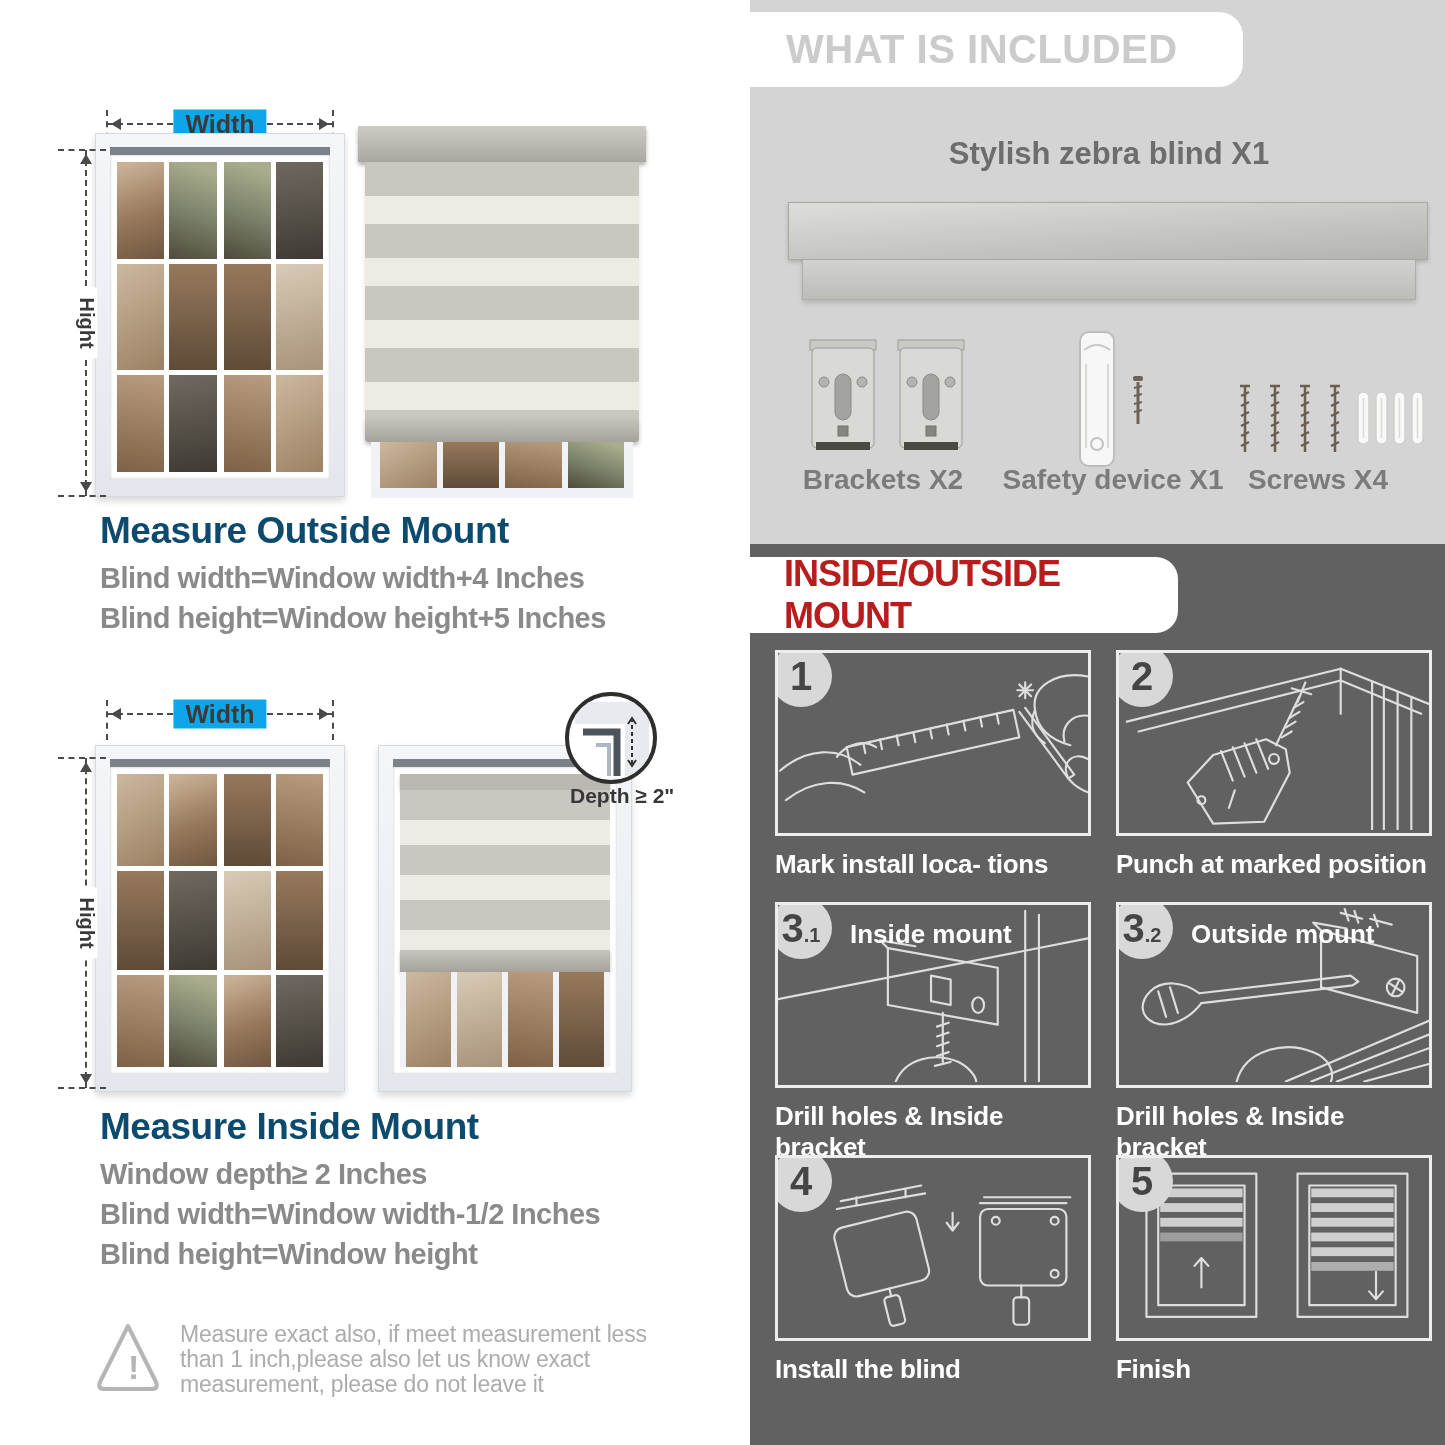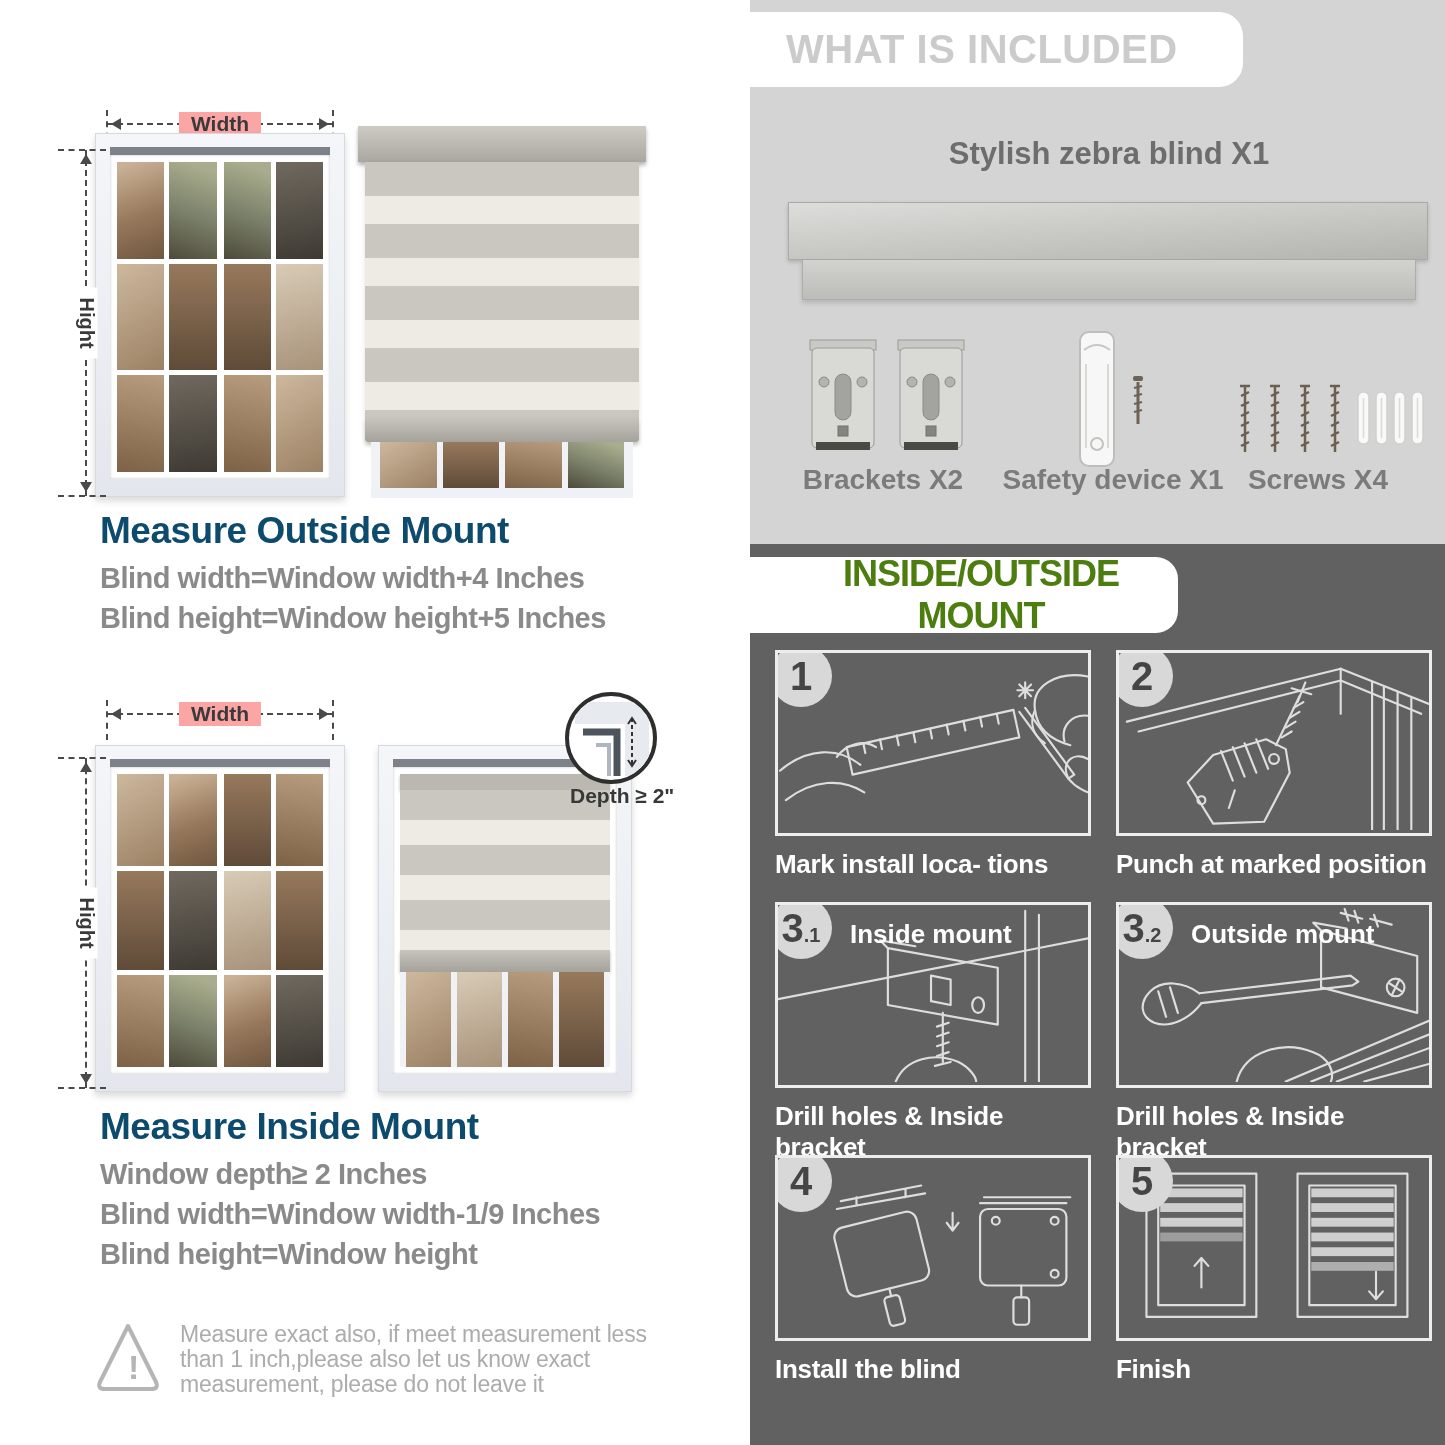--- a/index.html
+++ b/index.html
@@ -58,21 +58,21 @@
   .blindB-rail { height:22px; background:linear-gradient(#c6c4bd,#a5a29b); box-shadow:0 2px 3px rgba(0,0,0,.25); }
   .blindB-peek { flex:1; display:flex; gap:6px; background:#f0f2f6; padding:0 6px; }
   .blindB-peek .pane { flex:1; }
 
   
   .harrow { position:absolute; height:0; border-top:2px dashed #4a4a4a; }
   .harrow .ah-l { position:absolute; left:-2px; top:-7px; width:0; height:0; border:6px solid transparent; border-right:10px solid #4a4a4a; }
   .harrow .ah-r { position:absolute; right:-2px; top:-7px; width:0; height:0; border:6px solid transparent; border-left:10px solid #4a4a4a; }
   .harrow .lbl {
     position:absolute; left:50%; top:-1px; transform:translate(-50%,-50%);
-    background:#fca5a5; padding:0 12px; color:#3a3a3a; font-size:21px; font-weight:bold;
+    background:#0ea5e9; padding:0 12px; color:#3a3a3a; font-size:25px; font-weight:bold;
   }
   .varrow { position:absolute; width:0; border-left:2px dashed #4a4a4a; }
   .varrow .av-t { position:absolute; top:-2px; left:-7px; width:0; height:0; border:6px solid transparent; border-bottom:10px solid #4a4a4a; }
   .varrow .av-b { position:absolute; bottom:-2px; left:-7px; width:0; height:0; border:6px solid transparent; border-top:10px solid #4a4a4a; }
   .varrow .lbl {
     position:absolute; top:50%; left:-1px; transform:translate(-50%,-50%) rotate(90deg);
     background:#ffffff; padding:0 10px; color:#3a3a3a; font-size:20px; font-weight:bold; white-space:nowrap;
   }
   .dashv { position:absolute; width:0; border-left:2px dashed #4a4a4a; }
   .dashh { position:absolute; height:0; border-top:2px dashed #4a4a4a; }
@@ -104,21 +104,21 @@
     position:absolute; left:52px; top:260px; width:614px; height:40px;
     background:linear-gradient(#d2d2ce,#bcbcb8);
     border:1px solid #adada9; border-top:none; box-sizing:border-box; box-shadow:0 3px 5px rgba(0,0,0,.15);
   }
   .item-label { position:absolute; top:464px; text-align:center; color:#7b7b7b; font-size:28px; font-weight:bold; }
 
   .mount-panel { position:absolute; left:0; top:544px; width:718px; height:901px; background:#616161; }
   .mount-header {
     position:absolute; left:0; top:13px; width:428px; height:76px; background:#ffffff;
     border-radius:0 22px 22px 0; display:flex; align-items:center; padding-left:34px; box-sizing:border-box;
-    color:#4d7c0f; font-size:36px; font-weight:bold; letter-spacing:-1px;text-align:center;
+    color:#b91c1c; font-size:36px; font-weight:bold; letter-spacing:-1px;
   }
   .step { position:absolute; width:316px; }
   .step-art {
     position:relative; width:316px; height:186px; box-sizing:border-box;
     border:3px solid #ededed; background:#616161; overflow:hidden;
   }
   .step-badge {
     position:absolute; top:-8px; left:-8px; width:62px; height:62px; border-radius:50%;
     background:#d8d8d8; color:#454545; display:flex; align-items:center; justify-content:center;
     font-size:40px; font-weight:bold; z-index:2;
@@ -250,21 +250,21 @@
       <path d="M14,36 L48,36 L48,80" stroke="#4d545c" stroke-width="7" fill="none"></path>
       <path d="M27,49 L40,49 L40,80" stroke="#aeb6bf" stroke-width="4" fill="none"></path>
       <path d="M63,22 L63,70" stroke="#333333" stroke-width="2" stroke-dasharray="4,3" fill="none"></path>
       <path d="M59,28 L63,22 L67,28 M59,64 L63,70 L67,64" stroke="#333333" stroke-width="2" fill="none"></path>
     </svg>
   </div>
   <div class="depth-label" style="left:570px; top:784px;">Depth ≥ 2"</div>
 
   <div class="section-title" style="top:1106px;">Measure Inside Mount</div>
   <div class="section-line" style="top:1158px;">Window depth≥ 2 Inches</div>
-  <div class="section-line" style="top:1198px;">Blind width=Window width-1/9 Inches</div>
+  <div class="section-line" style="top:1198px;">Blind width=Window width-1/2 Inches</div>
   <div class="section-line" style="top:1238px;">Blind height=Window height</div>
 
   <svg class="abs" style="left:94px; top:1318px;" width="68" height="76" viewBox="0 0 68 76">
     <path d="M34,8 L62,64 Q65,71 57,71 L11,71 Q3,71 6,64 Z" stroke="#b5b5b5" stroke-width="4" fill="none" stroke-linejoin="round"></path>
   </svg>
   <div class="warn-mark" style="left:128px; top:1348px;">!</div>
   <div class="warning-text" style="left:180px; top:1322px;">Measure exact also, if meet measurement less</div>
   <div class="warning-text" style="left:180px; top:1347px;">than 1 inch,please also let us know exact</div>
   <div class="warning-text" style="left:180px; top:1372px;">measurement, please do not leave it</div>
 

